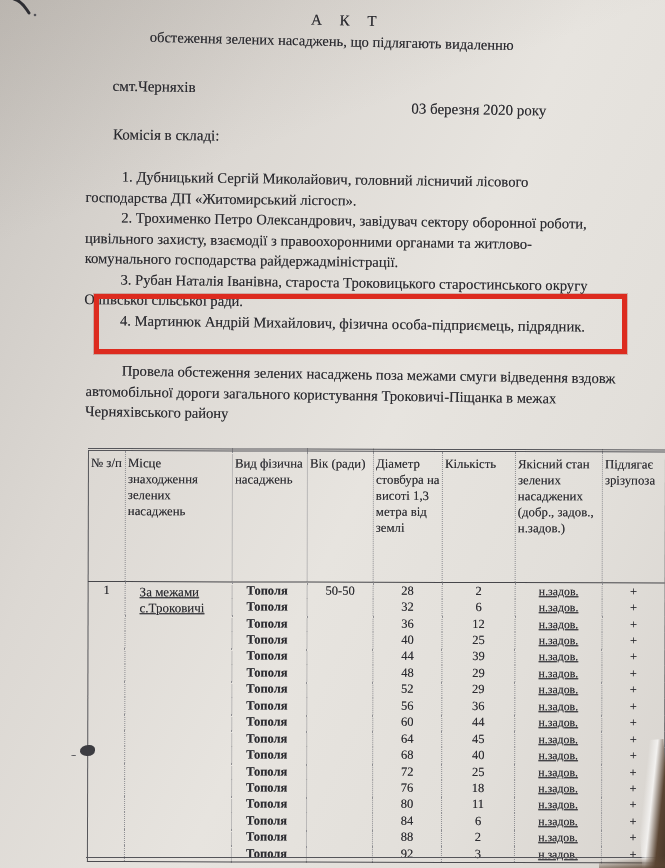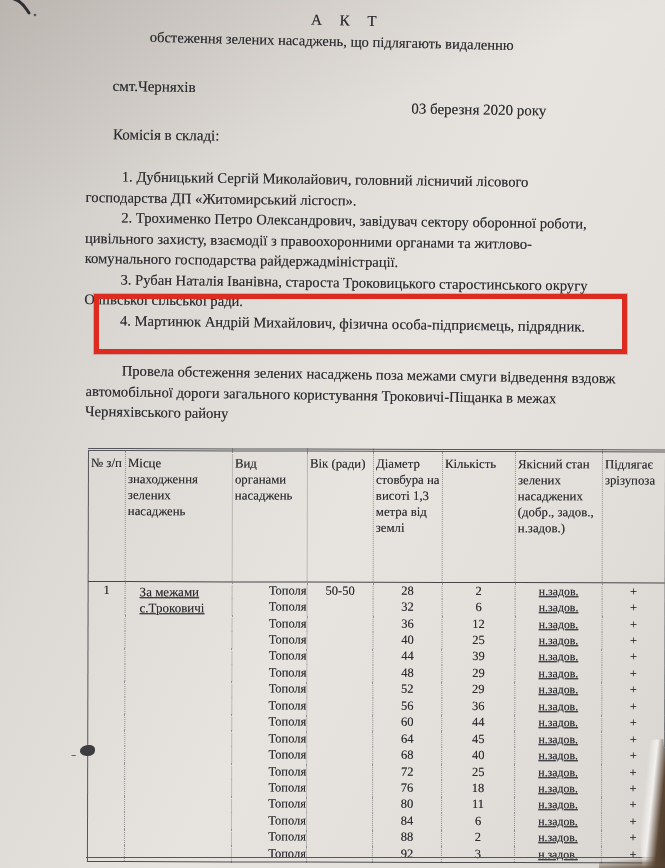--- a/index.html
+++ b/index.html
@@ -39,21 +39,21 @@
                border:1px solid #56565a; border-top:3px double #55555a; border-bottom:1px solid #4c4c50;}
   table.trees th, table.trees td{ border-right:1px dotted #8e8e92; overflow:visible; }
   table.trees thead th{
     border-bottom:1px solid #46464a; font-weight:normal; font-size:12.8px; line-height:16px;
     vertical-align:top; text-align:left; padding:4px 2px 12px; height:114px;
   }
   table.trees tbody td{ font-size:12.5px; height:16.45px; padding:0; line-height:13px; vertical-align:middle; }
   td.c-num{ text-align:center; }
   td.c-place{ position:relative; }
   td.c-place div{ position:absolute; top:2px; left:14px; width:96px; line-height:15.5px; font-size:13px;text-decoration:underline; }
-  td.c-species{ padding-left:14px !important; text-align:right; }
+  td.c-species{ padding-left:14px !important; text-align:left;font-weight:bold; }
   td.c-age, td.c-diam, td.c-count, td.c-state, td.c-cut{ text-align:center; }
   td.c-state{ font-size:11.8px !important;text-decoration:underline; }
   .tbl-bottom-line{ left:86px; top:857px; width:579px; height:1px; background:#55555a; }
 
   
   .pen-mark{ left:8px; top:-2px; }
   .ink-blot{ left:80px; top:745px; width:15px; height:11px; background:#3c3c41;
              border-radius:62% 40% 55% 48%;
              box-shadow:-14px 5px 0 -5px #55555a, 6px 8px 0 -6px #4a4a4e, -40px 3px 0 -6px #6a6a6e; }
   .paper-edge{ right:-3px; top:740px; width:30px; height:132px;
@@ -105,21 +105,21 @@
           <col style="width:66px">
         <col style="width:69px">
           <col style="width:73px">
           <col style="width:87px">
           <col style="width:63px">
       </colgroup>
       <thead>
         <tr>
           <th class="txt">№ з/п</th>
           <th class="txt">Місце знаходження зелених насаджень</th>
-          <th class="txt">Вид органами насаджень</th>
+          <th class="txt">Вид фізична насаджень</th>
           <th class="txt">Вік (ради)</th>
           <th class="txt">Діаметр стовбура на висоті 1,3 метра від землі</th>
           <th class="txt">Кількість</th>
           <th class="txt">Якісний стан зелених насаджених (добр., задов., н.задов.)</th>
           <th class="txt">Підлягає зрізу­поза</th>
         </tr>
       </thead>
       <tbody>
 
       <tr>

